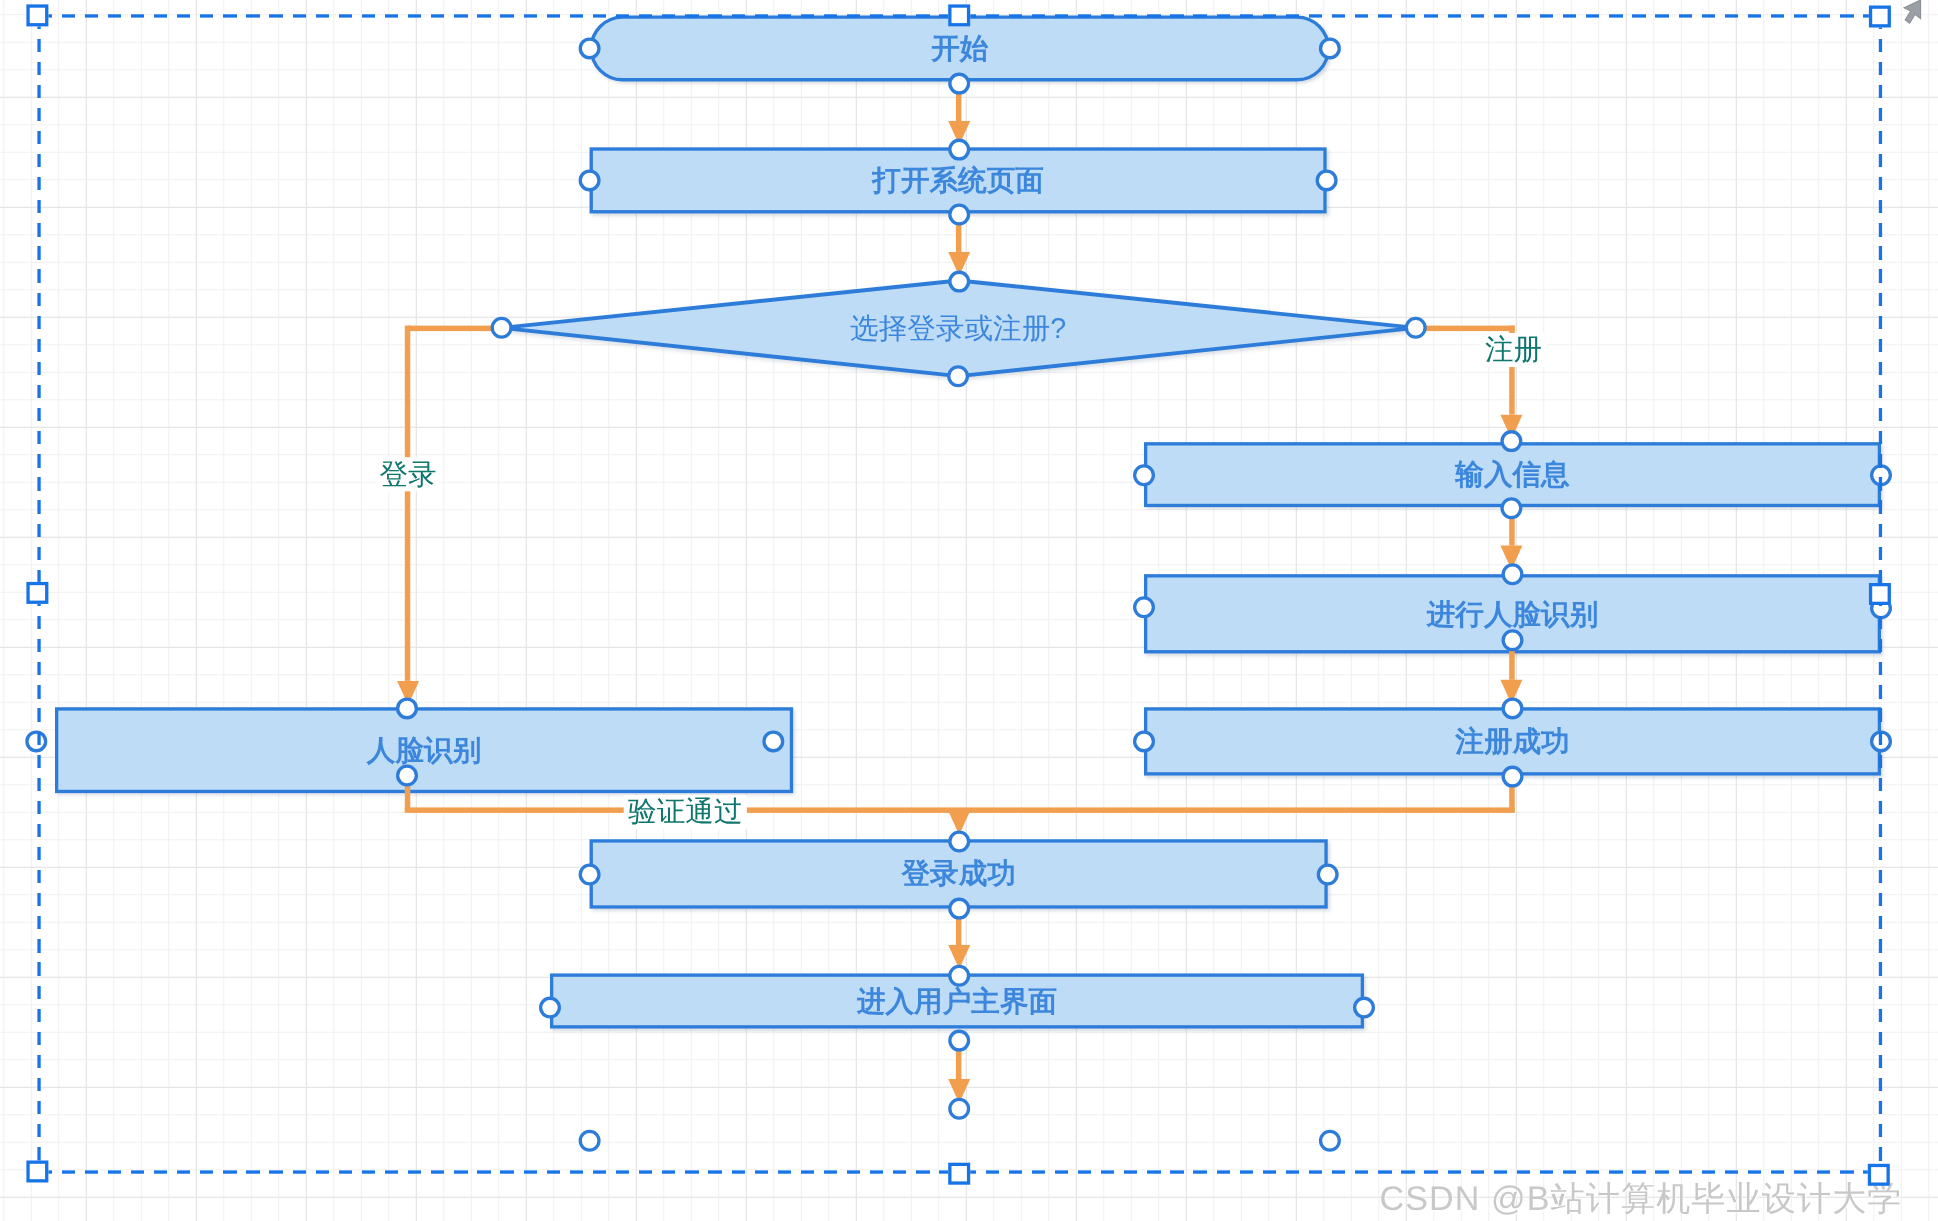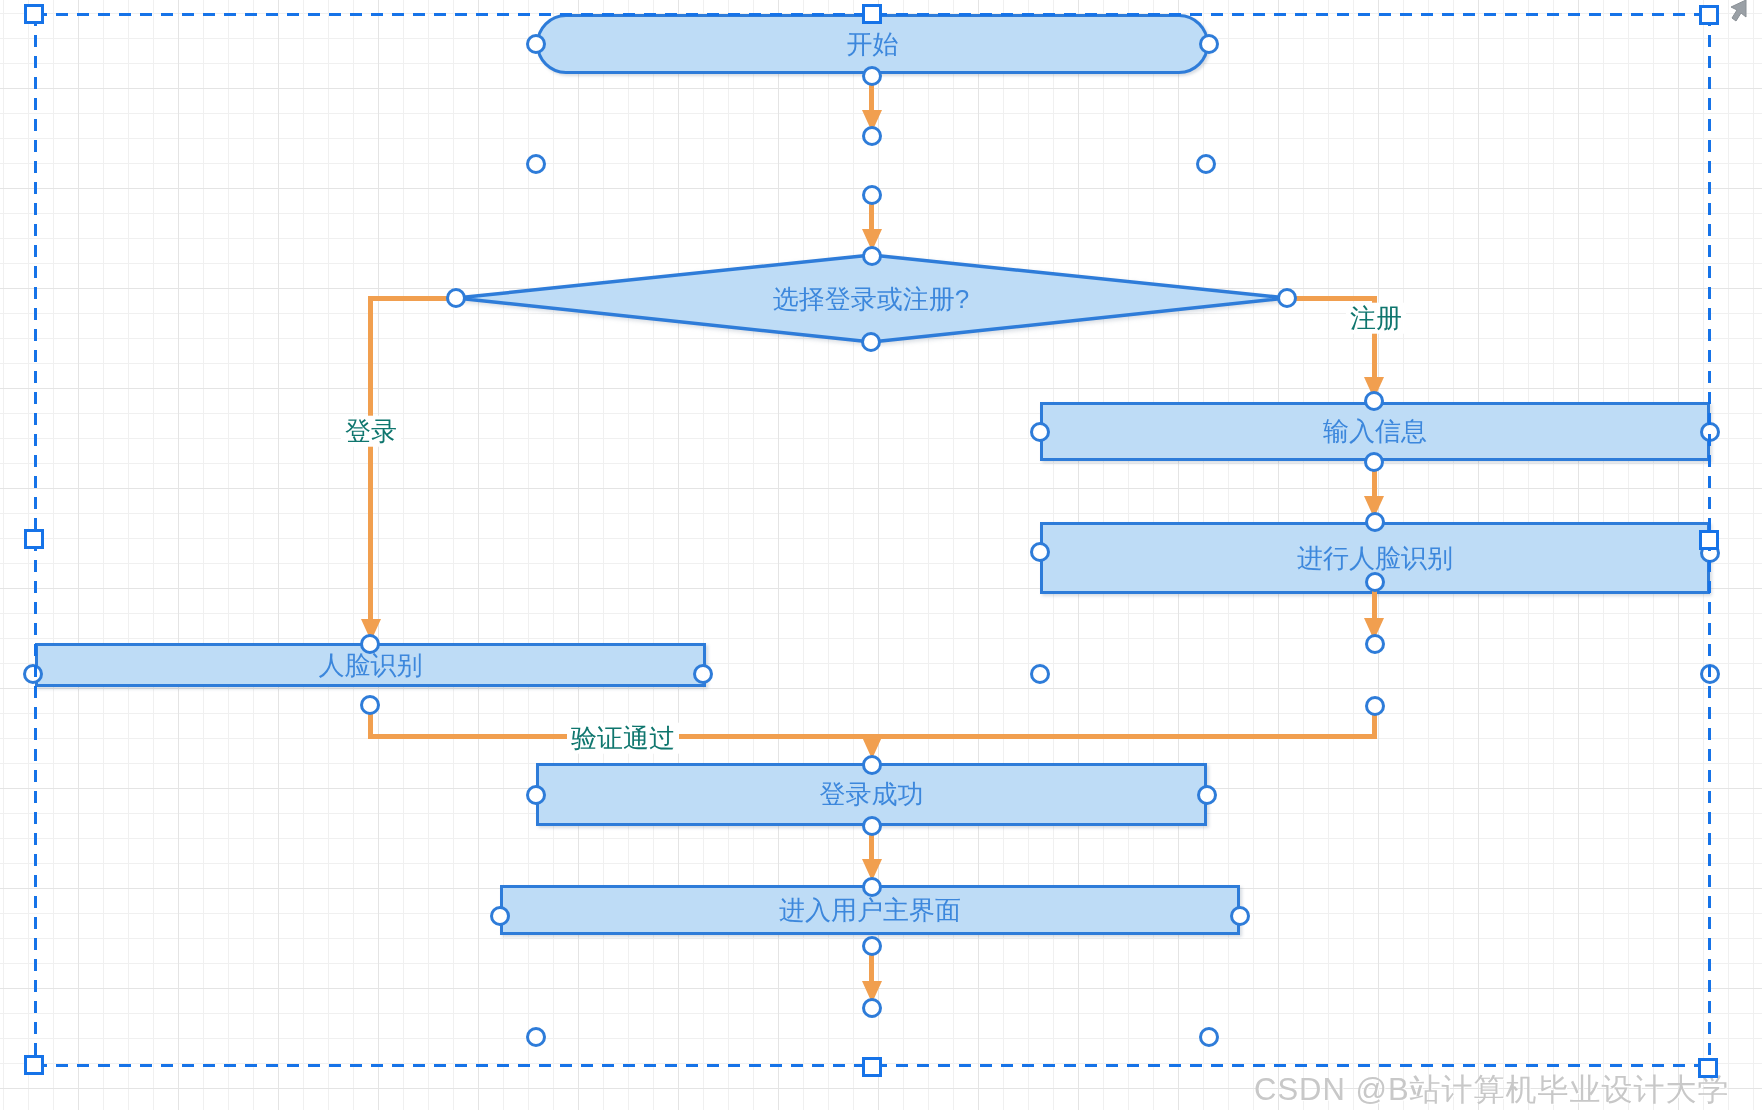--- a/index.html
+++ b/index.html
@@ -14,21 +14,21 @@
       linear-gradient(90deg, #f0f0f0 1px, transparent 1px);
     background-size:100px 100px,100px 100px,25px 25px,25px 25px;
     background-position:-22px -12px,-22px -12px,0 -12px,3px 0;
   }
   .node{
     position:absolute; box-sizing:border-box;
     background:#BEDCF6; border:3px solid #2E7CD9;
     color:#3C87DC; font-size:26px;
     display:flex; align-items:center; justify-content:center;
     box-shadow:2px 2px 3px rgba(110,130,150,.28);
-    z-index:2; white-space:nowrap;
+    z-index:2; white-space:nowrap;font-weight:bold;
   }
   .terminator{border-radius:30px;}
   .diamond-svg{position:absolute; z-index:2; filter:drop-shadow(2px 2px 2px rgba(110,130,150,.28));}
   .diamond-label{
     position:absolute; z-index:3; color:#3C87DC; font-size:26px;
     transform:translate(-50%,-50%); white-space:nowrap;
   }
   .vline,.hline{position:absolute; background:#F19F4F; z-index:4;}
   .vline{width:5px;} .hline{height:5px;}
   .arrow-down{
@@ -60,32 +60,34 @@
   }
   #cursor{position:absolute; left:1722px; top:0; z-index:10;}
 </style>
 </head>
 <body>
 
 <div id="canvas">
 
   <div class="node terminator" style="left:536px;top:14px;width:673px;height:60px;">开始</div>
 
+  <div class="node" style="left:536px;top:134px;width:670px;height:60px;">打开系统页面</div>
 
   <svg class="diamond-svg" style="left:452px;top:251px;" width="840" height="96">
     <polygon points="4,47 419.5,4 835,47 419.5,91" fill="#BEDCF6" stroke="#2E7CD9" stroke-width="3.5" stroke-linejoin="round"></polygon>
   </svg>
   <div class="diamond-label" style="left:871px;top:299px;">选择登录或注册?</div>
 
   <div class="node" style="left:1040px;top:402px;width:670px;height:59px;">输入信息</div>
 
   <div class="node" style="left:1040px;top:522px;width:670px;height:72px;">进行人脸识别</div>
 
+  <div class="node" style="left:1040px;top:643px;width:670px;height:62px;">注册成功</div>
 
-  <div class="node" style="left:35px;top:643px;width:671px;height:44px;">人脸识别</div>
+  <div class="node" style="left:50px;top:643px;width:671px;height:78px;">人脸识别</div>
 
   <div class="node" style="left:536px;top:763px;width:671px;height:63px;">登录成功</div>
 
   <div class="node" style="left:500px;top:885px;width:740px;height:50px;">进入用户主界面</div>
 
 
   <div class="vline" style="left:869px;top:76px;height:35px;"></div>
   <div class="arrow-down" style="left:862px;top:110px;"></div>
 
   <div class="vline" style="left:869px;top:195px;height:34px;"></div>

